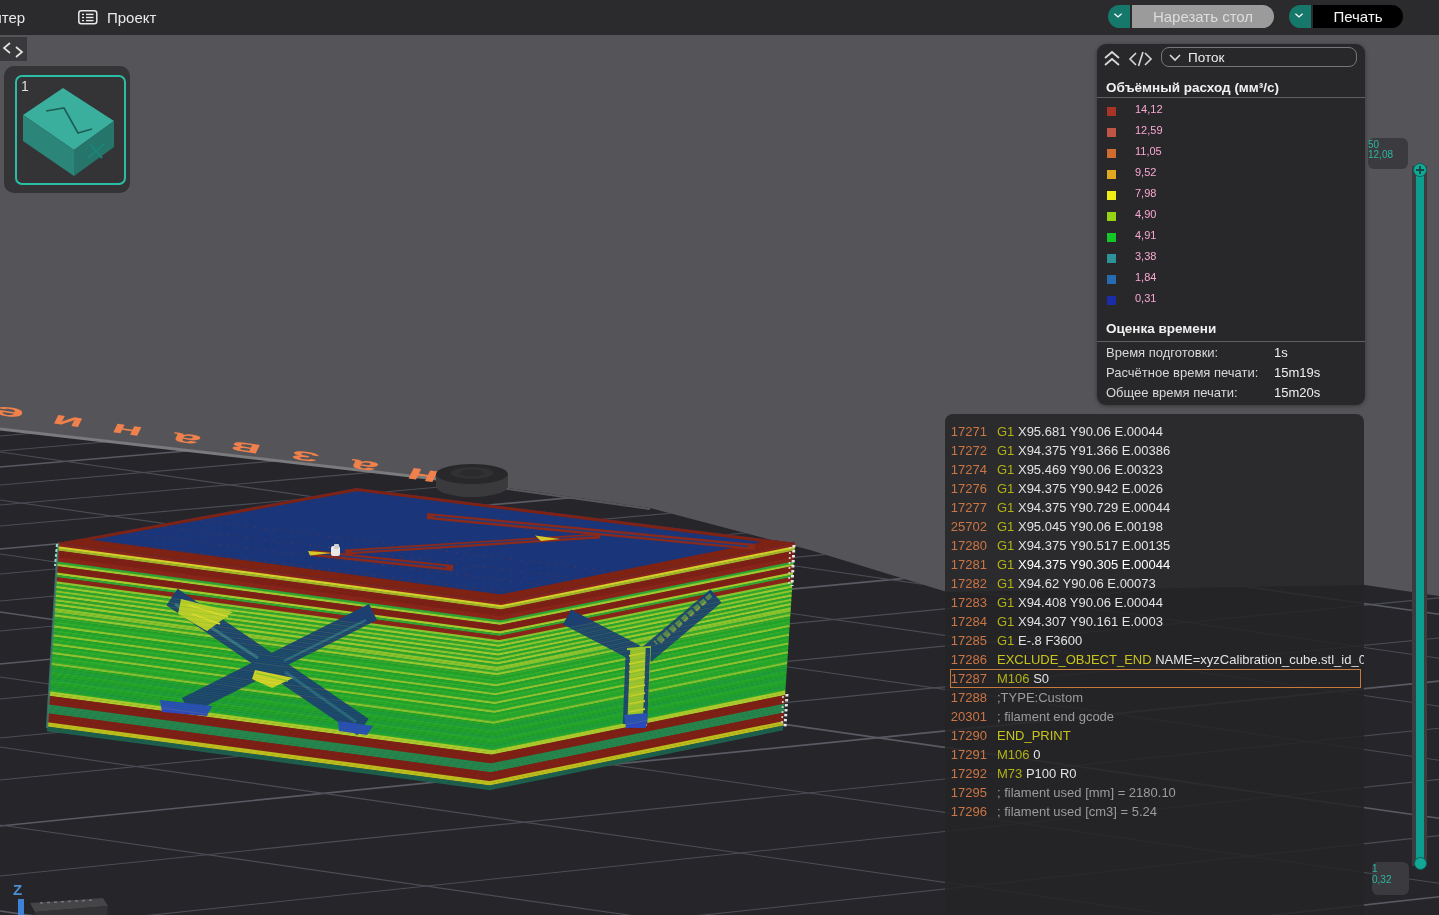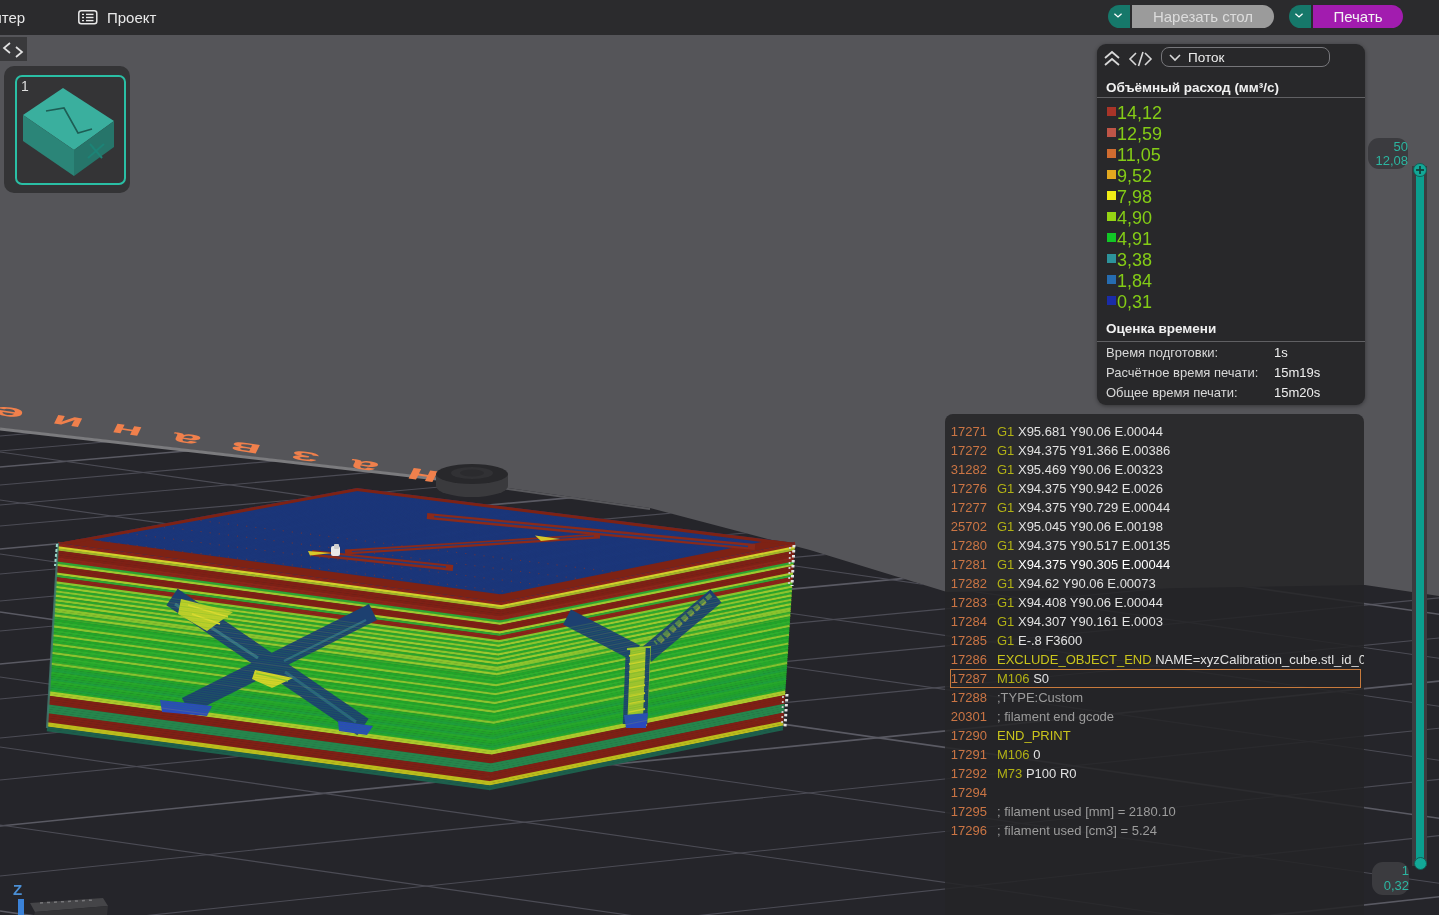--- a/index.html
+++ b/index.html
@@ -10,29 +10,29 @@
 .chev{position:absolute;left:5px;top:8px;width:10px;height:5px}
 #codebox{position:absolute;left:0;top:37px;width:27px;height:24px;background:#39393b;z-index:20}
 #thumb{position:absolute;left:4px;top:66px;width:126px;height:127px;background:#343436;border-radius:10px;z-index:20}
 #thumb .inner{position:absolute;left:11px;top:9px;width:111px;height:110px;border:2px solid #2abfa5;border-radius:7px}
 #thumb .num{position:absolute;left:17px;top:12px;font-size:14px;color:#dfdfdf}
 #legend{position:absolute;left:1097px;top:44px;width:268px;height:361px;background:#28282a;border-radius:9px;z-index:20;box-shadow:0 1px 4px rgba(0,0,0,.4)}
 #legend .hdr{position:absolute;left:9px;font-size:13.5px;font-weight:bold;color:#f0f0f0}
 #legend .sep{position:absolute;left:0;width:268px;height:1px;background:#606063}
 .lr{position:absolute;left:9px;width:250px;height:21px}
 .sq{position:absolute;left:1px;top:6px;width:9px;height:9px}
-.lv{position:absolute;left:11px;top:2px;font-size:18px;color:#84cc16}
+.lv{position:absolute;left:29px;top:2px;font-size:11px;color:#f9a8d4}
 #legend .trow{position:absolute;left:9px;width:252px;font-size:13px;color:#d8d8d8}
 #legend .tval{position:absolute;left:168px;color:#f0f0f0}
 #gpanel{position:absolute;left:945px;top:414px;width:419px;height:501px;background:rgba(36,36,38,0.86);border-radius:8px 8px 0 0;z-index:15;padding-top:8px;overflow:hidden}
 .gr{height:19px;line-height:19px;white-space:nowrap;font-size:13px}
 .gn{display:inline-block;width:42px;text-align:right;color:#cb7544;margin-right:10px}
 #hl{position:absolute;left:5px;top:255px;width:411px;height:19px;border:1px solid #c87a3c;z-index:16}
 #slider{position:absolute;z-index:20}
-.tab{position:absolute;background:#3b3b3f;border-radius:11px;text-align:right;font-size:13px;color:#2cb5a0;z-index:20}
+.tab{position:absolute;background:#3b3b3f;border-radius:6px;text-align:left;font-size:10px;color:#2cb5a0;z-index:20}
 </style></head>
 <body>
 <svg width="1439" height="915" viewBox="0 0 1439 915" style="position:absolute;left:0;top:0">
     <polygon points="0,428 437,478 650,508 810,550 947,592 1365,585 1439,596 1439,915 0,915" fill="#25252a"></polygon>
     <clipPath id="plateclip">
       <polygon points="0,428 437,478 650,508 810,550 947,592 1365,585 1439,596 1439,915 0,915"></polygon>
     </clipPath>
     <g clip-path="url(#plateclip)">
       <line x1="0" y1="436" x2="1500" y2="308" stroke="#4c4c55" stroke-width="1.15"></line>
       <line x1="0" y1="451" x2="1500" y2="322" stroke="#4c4c55" stroke-width="1.15"></line>
@@ -572,52 +572,51 @@
     <text x="13" y="895" font-family="Liberation Sans, sans-serif" font-size="15" font-weight="bold" fill="#4b8fd4">Z</text>
     <rect x="18" y="899" width="6" height="16" fill="#3b82d8"></rect>
     <polygon points="30,903 103,898 108,906 35,912" fill="#454548"></polygon>
     <polygon points="35,912 108,906 107,915 34,915" fill="#333336"></polygon>
     <line x1="40" y1="903" x2="95" y2="900" stroke="#77777a" stroke-width="1.5" stroke-dasharray="3,4"></line>
   </svg>
 
 <div id="gpanel">
     <div class="gr"><span class="gn">17271</span><span class="gt"><span style="color:#b2b215">G1</span><span style="color:#e2e2e2"> X95.681 Y90.06 E.00044</span></span></div>
     <div class="gr"><span class="gn">17272</span><span class="gt"><span style="color:#b2b215">G1</span><span style="color:#e2e2e2"> X94.375 Y91.366 E.00386</span></span></div>
-    <div class="gr"><span class="gn">31282</span><span class="gt"><span style="color:#b2b215">G1</span><span style="color:#e2e2e2"> X95.469 Y90.06 E.00323</span></span></div>
+    <div class="gr"><span class="gn">17274</span><span class="gt"><span style="color:#b2b215">G1</span><span style="color:#e2e2e2"> X95.469 Y90.06 E.00323</span></span></div>
     <div class="gr"><span class="gn">17276</span><span class="gt"><span style="color:#b2b215">G1</span><span style="color:#e2e2e2"> X94.375 Y90.942 E.0026</span></span></div>
     <div class="gr"><span class="gn">17277</span><span class="gt"><span style="color:#b2b215">G1</span><span style="color:#e2e2e2"> X94.375 Y90.729 E.00044</span></span></div>
     <div class="gr"><span class="gn">25702</span><span class="gt"><span style="color:#b2b215">G1</span><span style="color:#e2e2e2"> X95.045 Y90.06 E.00198</span></span></div>
     <div class="gr"><span class="gn">17280</span><span class="gt"><span style="color:#b2b215">G1</span><span style="color:#e2e2e2"> X94.375 Y90.517 E.00135</span></span></div>
     <div class="gr"><span class="gn">17281</span><span class="gt"><span style="color:#b2b215">G1</span><span style="color:#ffffff"> X94.375 Y90.305 E.00044</span></span></div>
     <div class="gr"><span class="gn">17282</span><span class="gt"><span style="color:#b2b215">G1</span><span style="color:#e2e2e2"> X94.62 Y90.06 E.00073</span></span></div>
     <div class="gr"><span class="gn">17283</span><span class="gt"><span style="color:#b2b215">G1</span><span style="color:#e2e2e2"> X94.408 Y90.06 E.00044</span></span></div>
     <div class="gr"><span class="gn">17284</span><span class="gt"><span style="color:#b2b215">G1</span><span style="color:#e2e2e2"> X94.307 Y90.161 E.0003</span></span></div>
     <div class="gr"><span class="gn">17285</span><span class="gt"><span style="color:#b2b215">G1</span><span style="color:#e2e2e2"> E-.8 F3600</span></span></div>
     <div class="gr"><span class="gn">17286</span><span class="gt"><span style="color:#c9c41c">EXCLUDE_OBJECT_END</span><span style="color:#e2e2e2"> NAME=xyzCalibration_cube.stl_id_0...</span></span></div>
     <div class="gr"><span class="gn">17287</span><span class="gt"><span style="color:#b2b215">M106</span><span style="color:#e2e2e2"> S0</span></span></div>
     <div class="gr"><span class="gn">17288</span><span class="gt"><span style="color:#9c9c9c">;TYPE:Custom</span></span></div>
     <div class="gr"><span class="gn">20301</span><span class="gt"><span style="color:#9c9c9c">; filament end gcode</span></span></div>
     <div class="gr"><span class="gn">17290</span><span class="gt"><span style="color:#c9c41c">END_PRINT</span></span></div>
     <div class="gr"><span class="gn">17291</span><span class="gt"><span style="color:#b2b215">M106</span><span style="color:#e2e2e2"> 0</span></span></div>
     <div class="gr"><span class="gn">17292</span><span class="gt"><span style="color:#b2b215">M73</span><span style="color:#e2e2e2"> P100 R0</span></span></div>
-    <div class="gr"><span class="gn">17294</span><span class="gt"></span></div>
     <div class="gr"><span class="gn">17295</span><span class="gt"><span style="color:#9c9c9c">; filament used [mm] = 2180.10</span></span></div>
     <div class="gr"><span class="gn">17296</span><span class="gt"><span style="color:#9c9c9c">; filament used [cm3] = 5.24</span></span></div>
     <div id="hl"></div>
   </div>
 
 <div id="legend">
   <svg style="position:absolute;left:6px;top:5px" width="50" height="20" viewBox="0 0 50 20">
     <polyline points="2,9 9,3 16,9" fill="none" stroke="#d8d8d8" stroke-width="1.8"></polyline>
     <polyline points="2,16 9,10 16,16" fill="none" stroke="#d8d8d8" stroke-width="1.8"></polyline>
     <polyline points="33,4 27,10 33,16" fill="none" stroke="#d8d8d8" stroke-width="1.6"></polyline>
     <line x1="40" y1="3" x2="35.5" y2="17" stroke="#d8d8d8" stroke-width="1.6"></line>
     <polyline points="42,4 48,10 42,16" fill="none" stroke="#d8d8d8" stroke-width="1.6"></polyline>
   </svg>
-  <div style="position:absolute;left:64px;top:3px;width:169px;height:20px;border:1px solid #76767a;border-radius:8px">
+  <div style="position:absolute;left:64px;top:3px;width:196px;height:20px;border:1px solid #76767a;border-radius:8px">
     <svg style="position:absolute;left:7px;top:6px" width="12" height="8" viewBox="0 0 12 8">
         <polyline points="1,1 6,6 11,1" fill="none" stroke="#d8d8d8" stroke-width="1.6"></polyline>
       </svg>
     <span style="position:absolute;left:26px;top:2px;font-size:13.5px;color:#ececec">Поток</span>
   </div>
   <div class="hdr" style="top:36px">Объёмный расход (мм³/с)</div>
   <div class="sep" style="top:53px"></div>
   <div class="lr" style="top:57px">
       <span class="sq" style="background:#a83428"></span>
       <span class="lv">14,12</span>
@@ -681,21 +680,21 @@
       <svg class="chev" width="12" height="7" viewBox="0 0 12 7">
         <polyline points="1,1 6,5.5 11,1" fill="none" stroke="#fff" stroke-width="1.8"></polyline>
       </svg>
     </div>
   <div class="btnmain" style="left:1132px;width:142px;background:#9b9b9b;color:#dcdcdc">Нарезать стол</div>
   <div class="btnseg" style="left:1289px">
       <svg class="chev" width="12" height="7" viewBox="0 0 12 7">
         <polyline points="1,1 6,5.5 11,1" fill="none" stroke="#fff" stroke-width="1.8"></polyline>
       </svg>
     </div>
-  <div class="btnmain" style="left:1313px;width:90px;background:#a21caf;color:#f4f4f4">Печать</div>
+  <div class="btnmain" style="left:1313px;width:90px;background:#000000;color:#f4f4f4">Печать</div>
 </div>
 
 <div id="codebox">
   <svg width="27" height="24" viewBox="0 0 27 24">
     <polyline points="10,6 4,11 10,16" fill="none" stroke="#e2e2e2" stroke-width="1.7"></polyline>
     <polyline points="16,10 22,15 16,20" fill="none" stroke="#e2e2e2" stroke-width="1.7"></polyline>
   </svg>
 </div>
 
 <div id="thumb">

